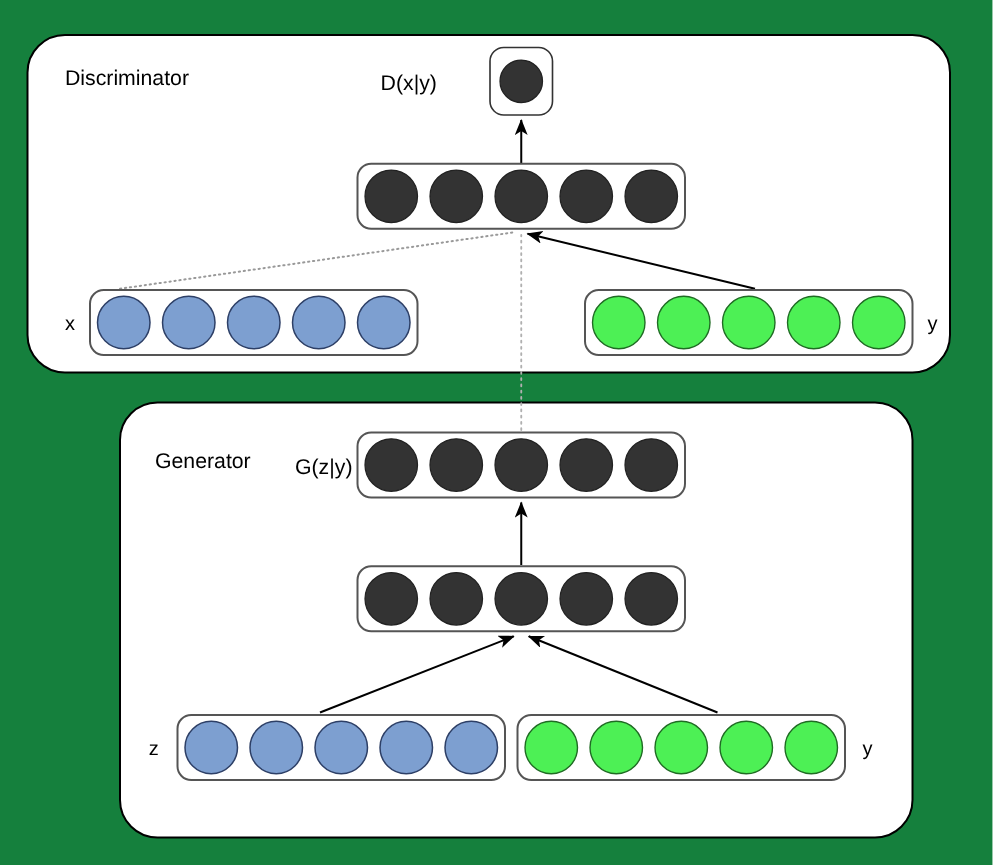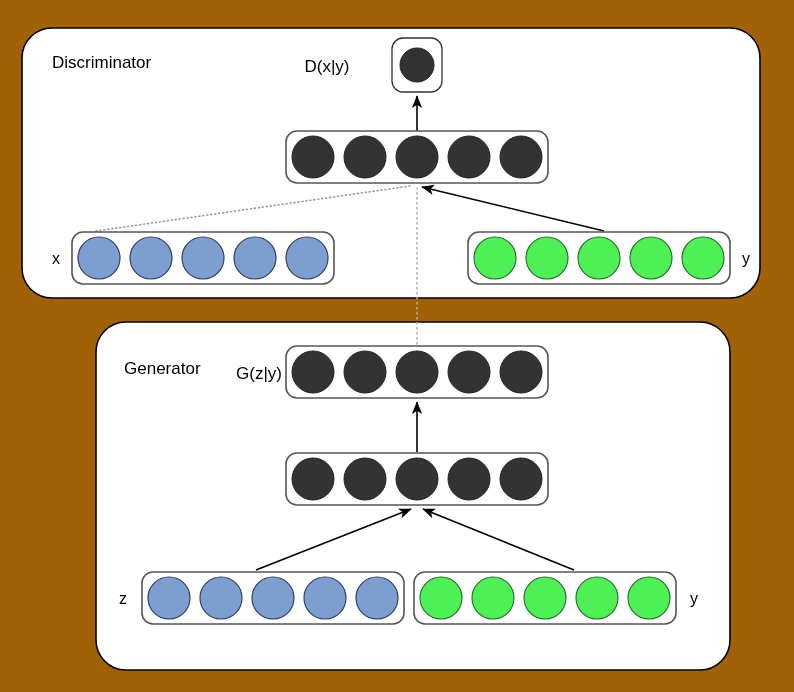--- a/index.html
+++ b/index.html
@@ -7,21 +7,21 @@
     padding: 0;
     background: #ffffff;
   }
   body {
     font-family: "Liberation Sans", sans-serif;
   }
   #canvas {
     position: relative;
     width: 794px;
     height: 692px;
-    background: #a16207;
+    background: #15803d;
     overflow: hidden;
   }
   #diagram-svg {
     position: absolute;
     left: 0;
     top: 0;
     width: 794px;
     height: 692px;
   }
   .panel-label {

